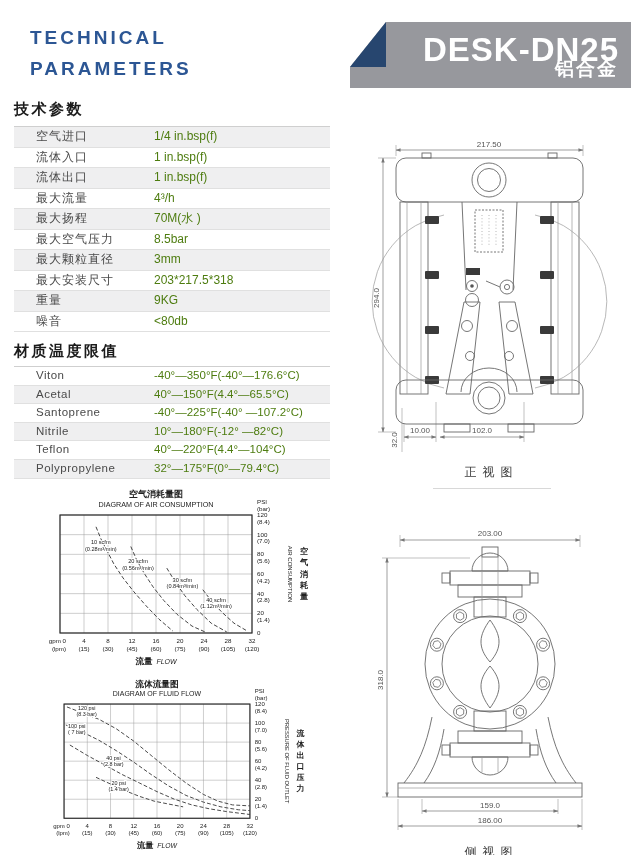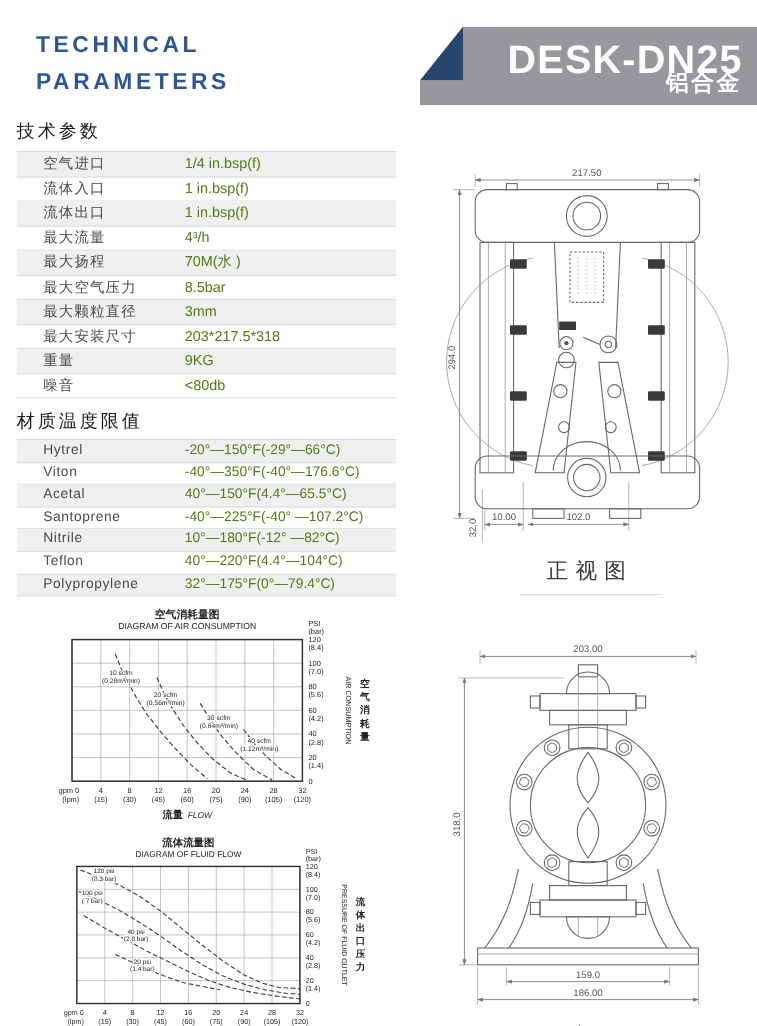--- a/index.html
+++ b/index.html
@@ -11,37 +11,37 @@
   .title-block{position:absolute;left:30px;top:22px;}
   .title-line{font-size:19px;font-weight:800;letter-spacing:3px;color:#2C5694;line-height:31px;}
   .banner{position:absolute;left:350px;top:22px;width:281px;height:66px;background:#97989D;
     clip-path:polygon(36px 0,100% 0,100% 100%,0 100%,0 45px);}
   .banner-fold{position:absolute;left:350px;top:22px;width:36px;height:45px;background:#27466F;
     clip-path:polygon(100% 0,100% 100%,0 100%);}
   .banner-model{position:absolute;right:12px;top:9px;font-size:33px;font-weight:800;color:#fff;letter-spacing:1px;}
   .banner-material{position:absolute;right:13px;top:34px;font-size:19px;font-weight:700;color:#fff;letter-spacing:2px;}
   
   .left-col{position:absolute;left:14px;top:100px;width:322px;}
-  .sec-heading{font-size:15px;font-weight:400;color:#1b1b1b;letter-spacing:2.5px;margin:0 0 7px 0;}
+  .sec-heading{font-size:15px;font-weight:700;color:#1b1b1b;letter-spacing:2.5px;margin:0 0 7px 0;}
   .sec-heading.second{margin-top:10px;margin-bottom:5px;}
   .spec-table{width:316px;border-top:1px solid #cfcfcf;}
   .row{position:relative;height:19.5px;line-height:19.5px;border-bottom:1px solid #e0e0e0;font-size:12px;padding-left:36px;}
   .row.alt{background:#efeff0;}
   .mat .row{height:17.6px;line-height:17.6px;font-size:11.5px;}
   .cell-label{position:absolute;left:22px;color:#4a4a4a;letter-spacing:1px;}
   .mat .cell-label{letter-spacing:0.5px;}
   .cell-value{position:absolute;left:140px;color:#4d7c0f;}
   .chart-svg{display:block;margin-left:18px;}
   #c1{margin-top:6px;}
   #c2{margin-top:2px;}
   
   .right-col{position:absolute;left:352px;top:0;width:279px;}
   .front-svg{display:block;margin:140px 0 0 14px;}
   .side-svg{display:block;margin:36px 0 0 18px;}
-  .view-caption{text-align:center;font-size:18px;letter-spacing:6px;color:#3a3a3a;margin-top:4px;}
+  .view-caption{text-align:center;font-size:12px;letter-spacing:6px;color:#3a3a3a;margin-top:4px;}
   .caption-line{width:118px;height:1px;background:#d8d8d8;margin:7px auto 0;}
   
   text{font-family:"Liberation Sans", sans-serif;}
   .dimtxt{fill:#555;font-size:8px;}
   .draw{stroke:#666;fill:none;stroke-width:0.9;}
   .drawlite{stroke:#9a9a9a;fill:none;stroke-width:0.7;}
   .dimline{stroke:#777;stroke-width:0.7;fill:none;}
   .extline{stroke:#999;stroke-width:0.6;}
 </style>
 </head>
@@ -99,24 +99,20 @@
         <span class="cell-value">9KG</span>
       </div>
       <div class="row">
         <span class="cell-label">噪音</span>
         <span class="cell-value">&lt;80db</span>
       </div>
     </div>
 
   <div class="sec-heading second">材质温度限值</div>
   <div class="spec-table mat" id="mat-table">
-      <div class="row alt">
-        <span class="cell-label">Hytrel</span>
-        <span class="cell-value">-20°—150°F(-29°—66°C)</span>
-      </div>
       <div class="row">
         <span class="cell-label">Viton</span>
         <span class="cell-value">-40°—350°F(-40°—176.6°C)</span>
       </div>
       <div class="row alt">
         <span class="cell-label">Acetal</span>
         <span class="cell-value">40°—150°F(4.4°—65.5°C)</span>
       </div>
       <div class="row">
         <span class="cell-label">Santoprene</span>

